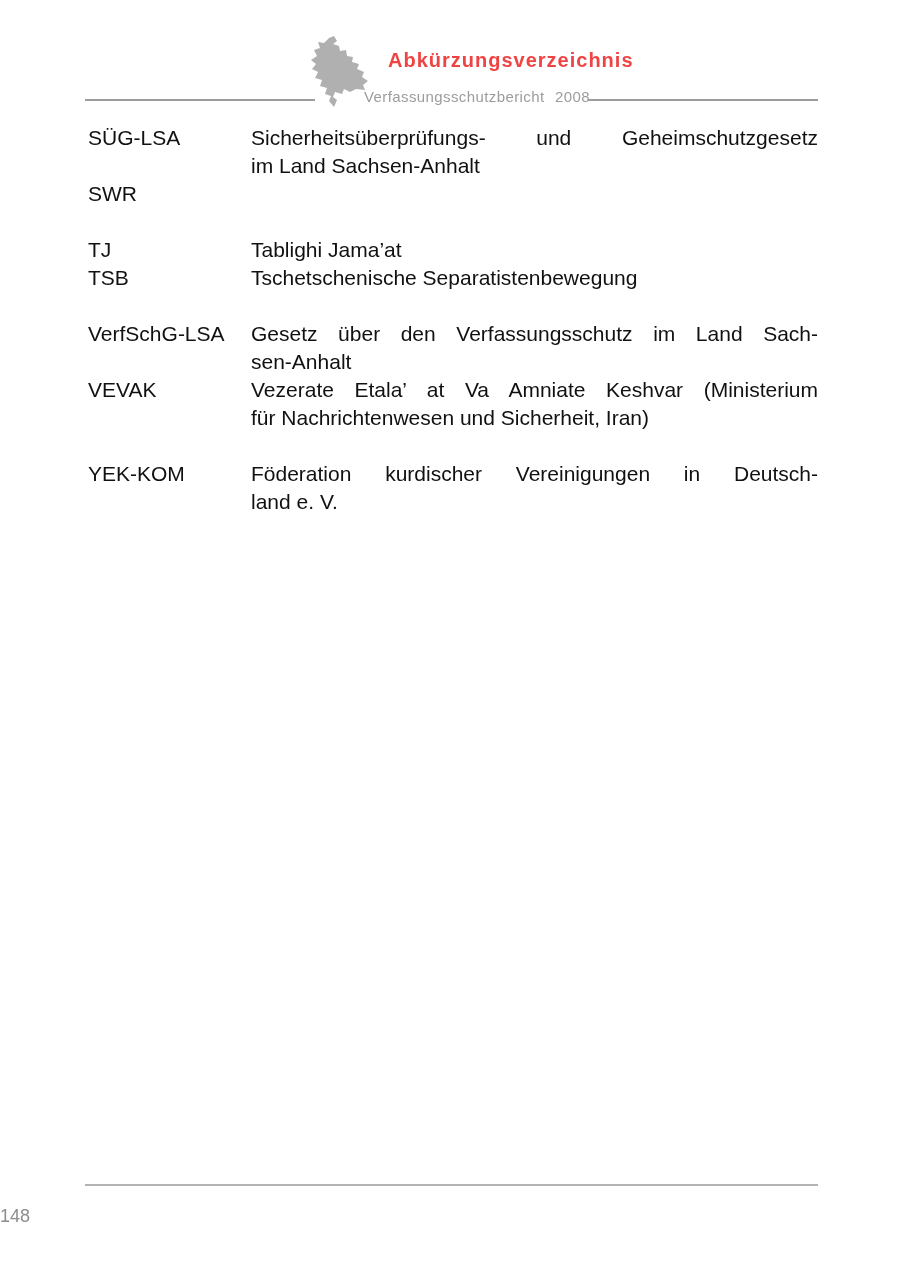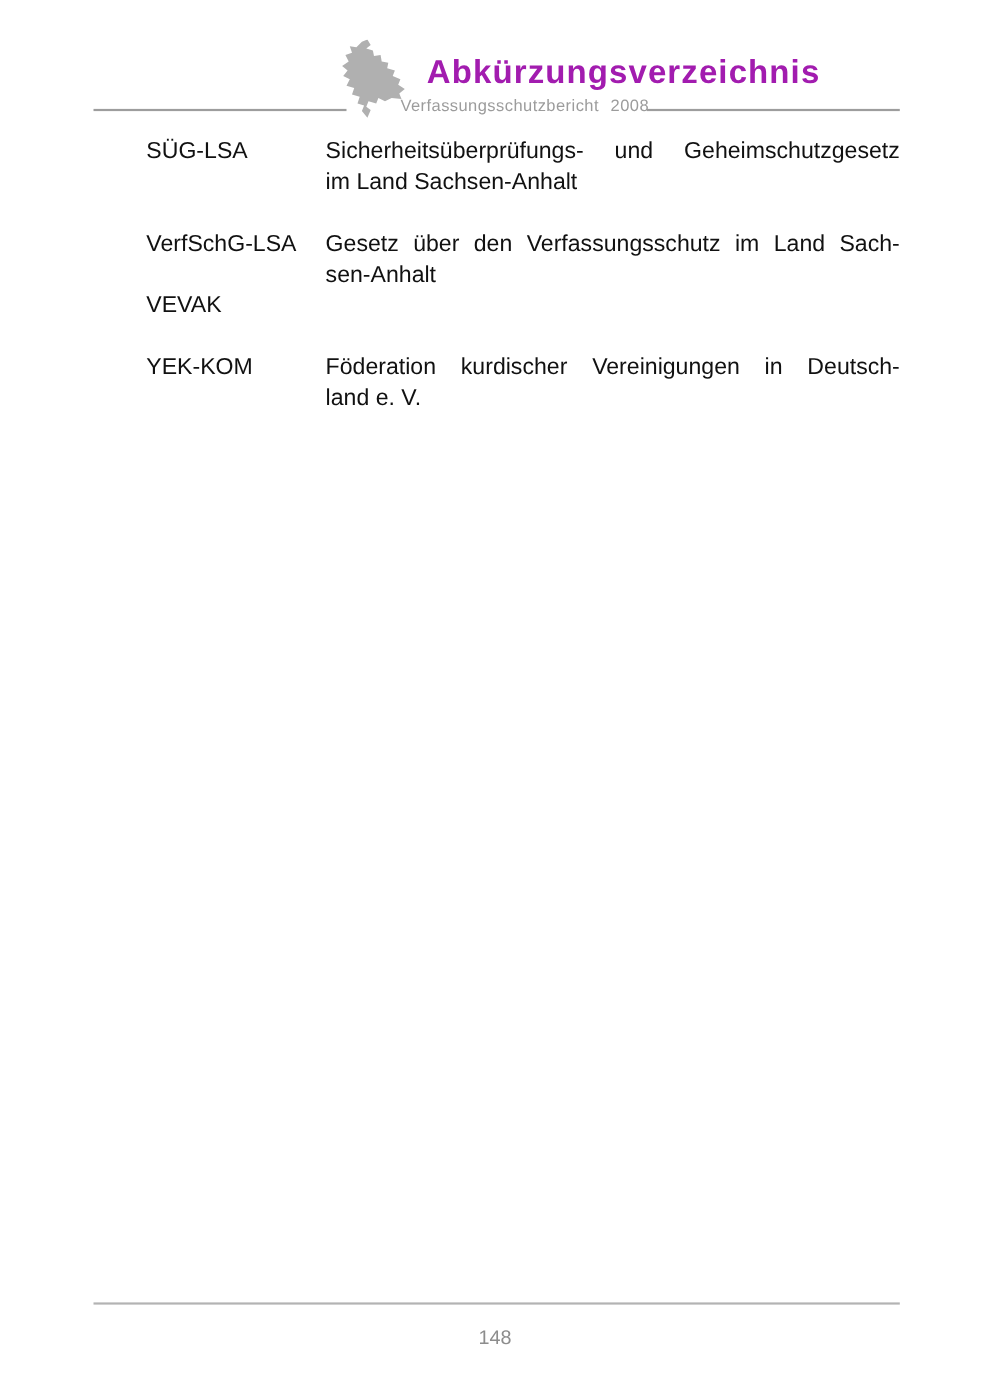--- a/index.html
+++ b/index.html
@@ -19,49 +19,49 @@
   
   .header { position: absolute; left: 0; top: 0; width: 900px; height: 120px; }
   .rule {
     position: absolute; height: 2px; background: #9d9d9d; top: 99px;
   }
   .rule-left  { left: 85px;  width: 230px; }
   .rule-right { left: 588px; width: 230px; }
   .map-logo { position: absolute; left: 306px; top: 36px; width: 66px; height: 72px; }
   .hdr-title {
     position: absolute; left: 388px; top: 49px;
-    font-size: 30px; font-weight: bold; color: #a21caf;
+    font-size: 20px; font-weight: bold; color: #ef4444;
     letter-spacing: 1px; white-space: nowrap;
   }
   .hdr-subtitle {
     position: absolute; left: 364px; top: 88px;
     font-size: 15px; font-weight: normal; color: #9c9c9c;
     letter-spacing: 0.4px; word-spacing: 6px; white-space: nowrap;
   }
 
   
   .abbr-list {
     position: absolute; left: 88px; top: 124px; width: 730px;
     font-size: 21px; line-height: 28px;
   }
-  .group { margin-bottom: 28px; margin-left: 45px; }
+  .group { margin-bottom: 28px; }
   .entry { display: flex; }
   .abbr  { width: 163px; flex-shrink: 0; }
   .def   { flex: 1; }
   .line  { }
   .just  { text-align: justify; text-align-last: justify; }
 
   
   .footer-rule {
     position: absolute; left: 85px; top: 1184px; width: 733px; height: 2px;
     background: #b3b3b3;
   }
   .page-number {
     position: absolute; left: 0; top: 1206px; width: 900px;
-    text-align: center; font-size: 18px; color: #8d8d8d;
+    font-size: 18px; color: #8d8d8d;
   }
 </style>
 </head>
 <body>
 
 <div class="page">
 
   <div class="header">
     <div class="rule rule-left"></div>
     <svg class="map-logo" viewBox="0 0 66 72" xmlns="http://www.w3.org/2000/svg">
@@ -79,36 +79,55 @@
 
     <div class="group">
       <div class="entry">
         <div class="abbr">SÜG-LSA</div>
         <div class="def">
           <div class="line just">Sicherheitsüberprüfungs- und Geheimschutzgesetz</div>
           <div class="line">im Land Sachsen-Anhalt</div>
         </div>
       </div>
       <div class="entry">
+        <div class="abbr">SWR</div>
         <div class="def">
         </div>
       </div>
     </div>
 
+    <div class="group">
+      <div class="entry">
+        <div class="abbr">TJ</div>
+        <div class="def">
+          <div class="line">Tablighi Jama’at</div>
+        </div>
+      </div>
+      <div class="entry">
+        <div class="abbr">TSB</div>
+        <div class="def">
+          <div class="line">Tschetschenische Separatistenbewegung</div>
+        </div>
+      </div>
+    </div>
 
     <div class="group">
       <div class="entry">
         <div class="abbr">VerfSchG-LSA</div>
         <div class="def">
           <div class="line just">Gesetz über den Verfassungsschutz im Land Sach-</div>
           <div class="line">sen-Anhalt</div>
         </div>
       </div>
       <div class="entry">
         <div class="abbr">VEVAK</div>
+        <div class="def">
+          <div class="line just">Vezerate Etala’ at Va Amniate Keshvar (Ministerium</div>
+          <div class="line">für Nachrichtenwesen und Sicherheit, Iran)</div>
+        </div>
       </div>
     </div>
 
     <div class="group">
       <div class="entry">
         <div class="abbr">YEK-KOM</div>
         <div class="def">
           <div class="line just">Föderation kurdischer Vereinigungen in Deutsch-</div>
           <div class="line">land e. V.</div>
         </div>

